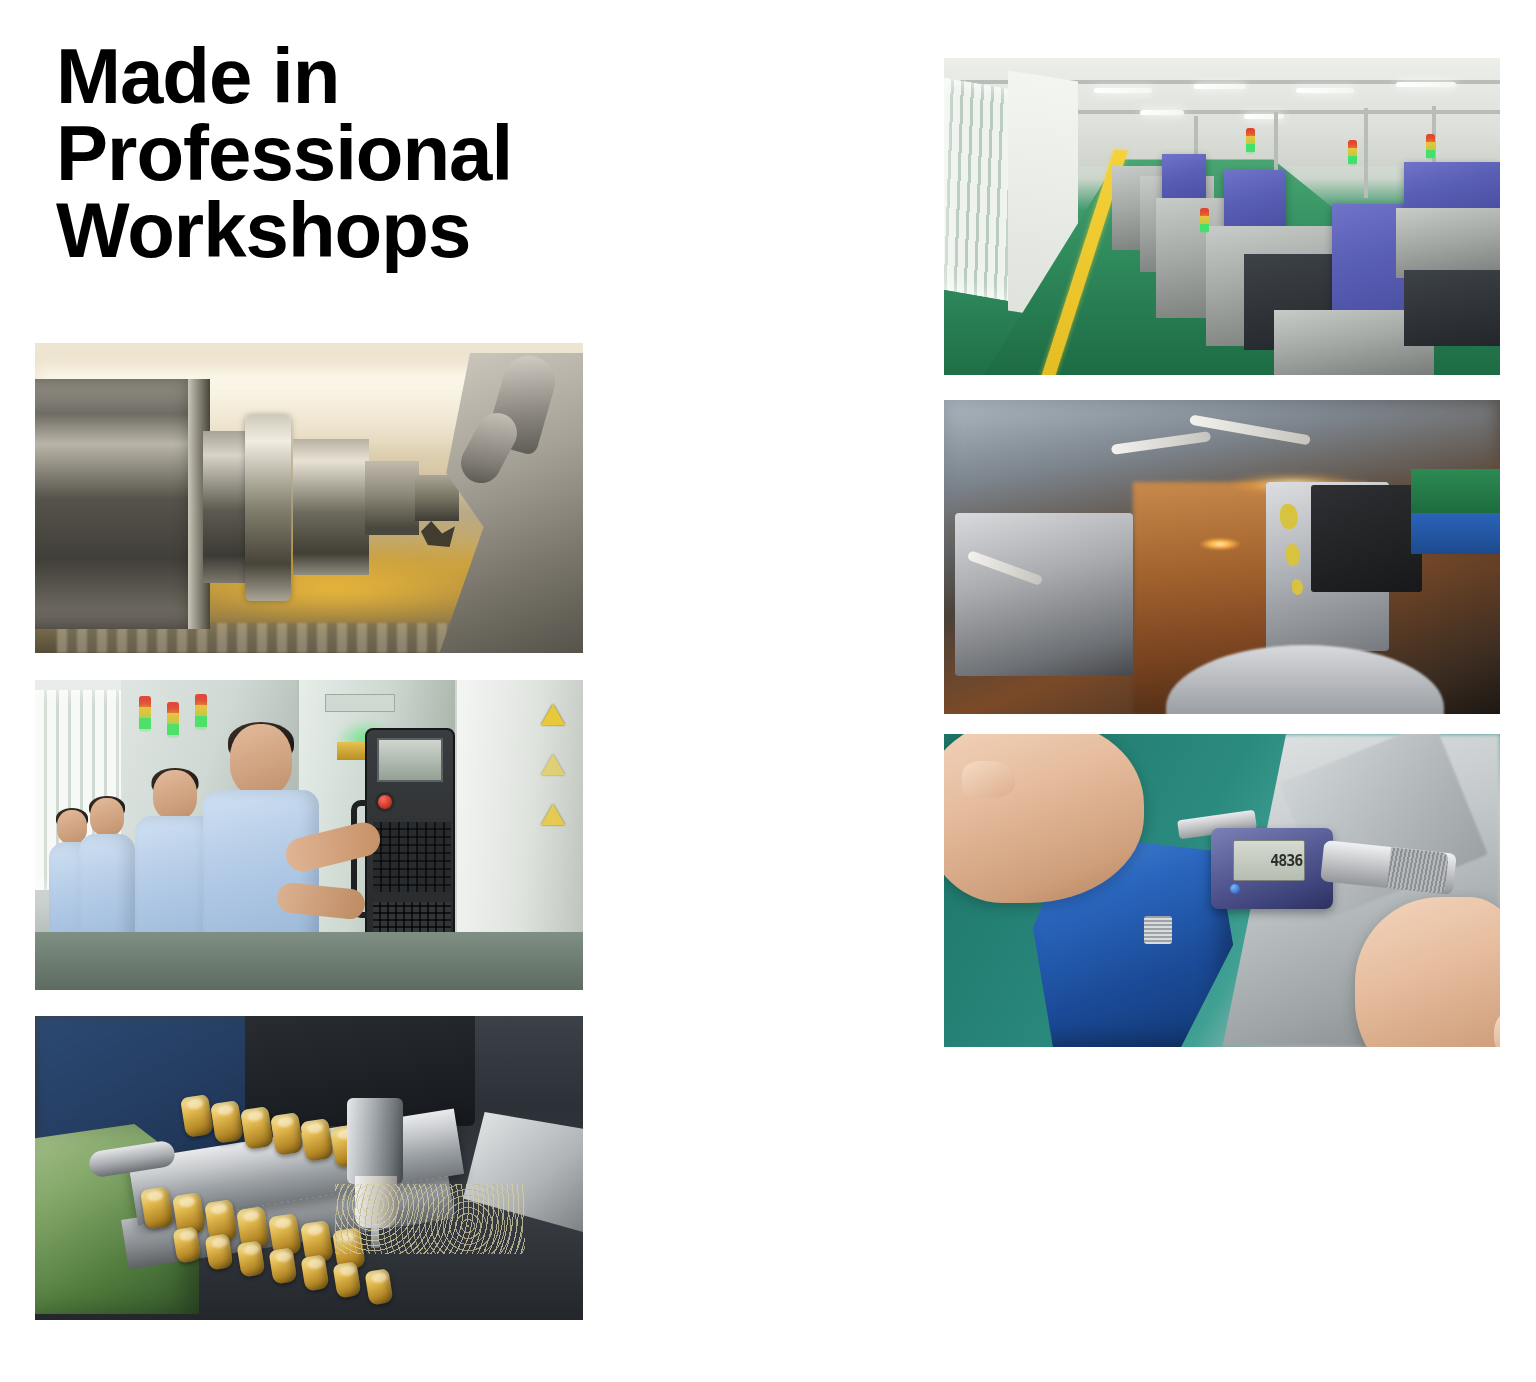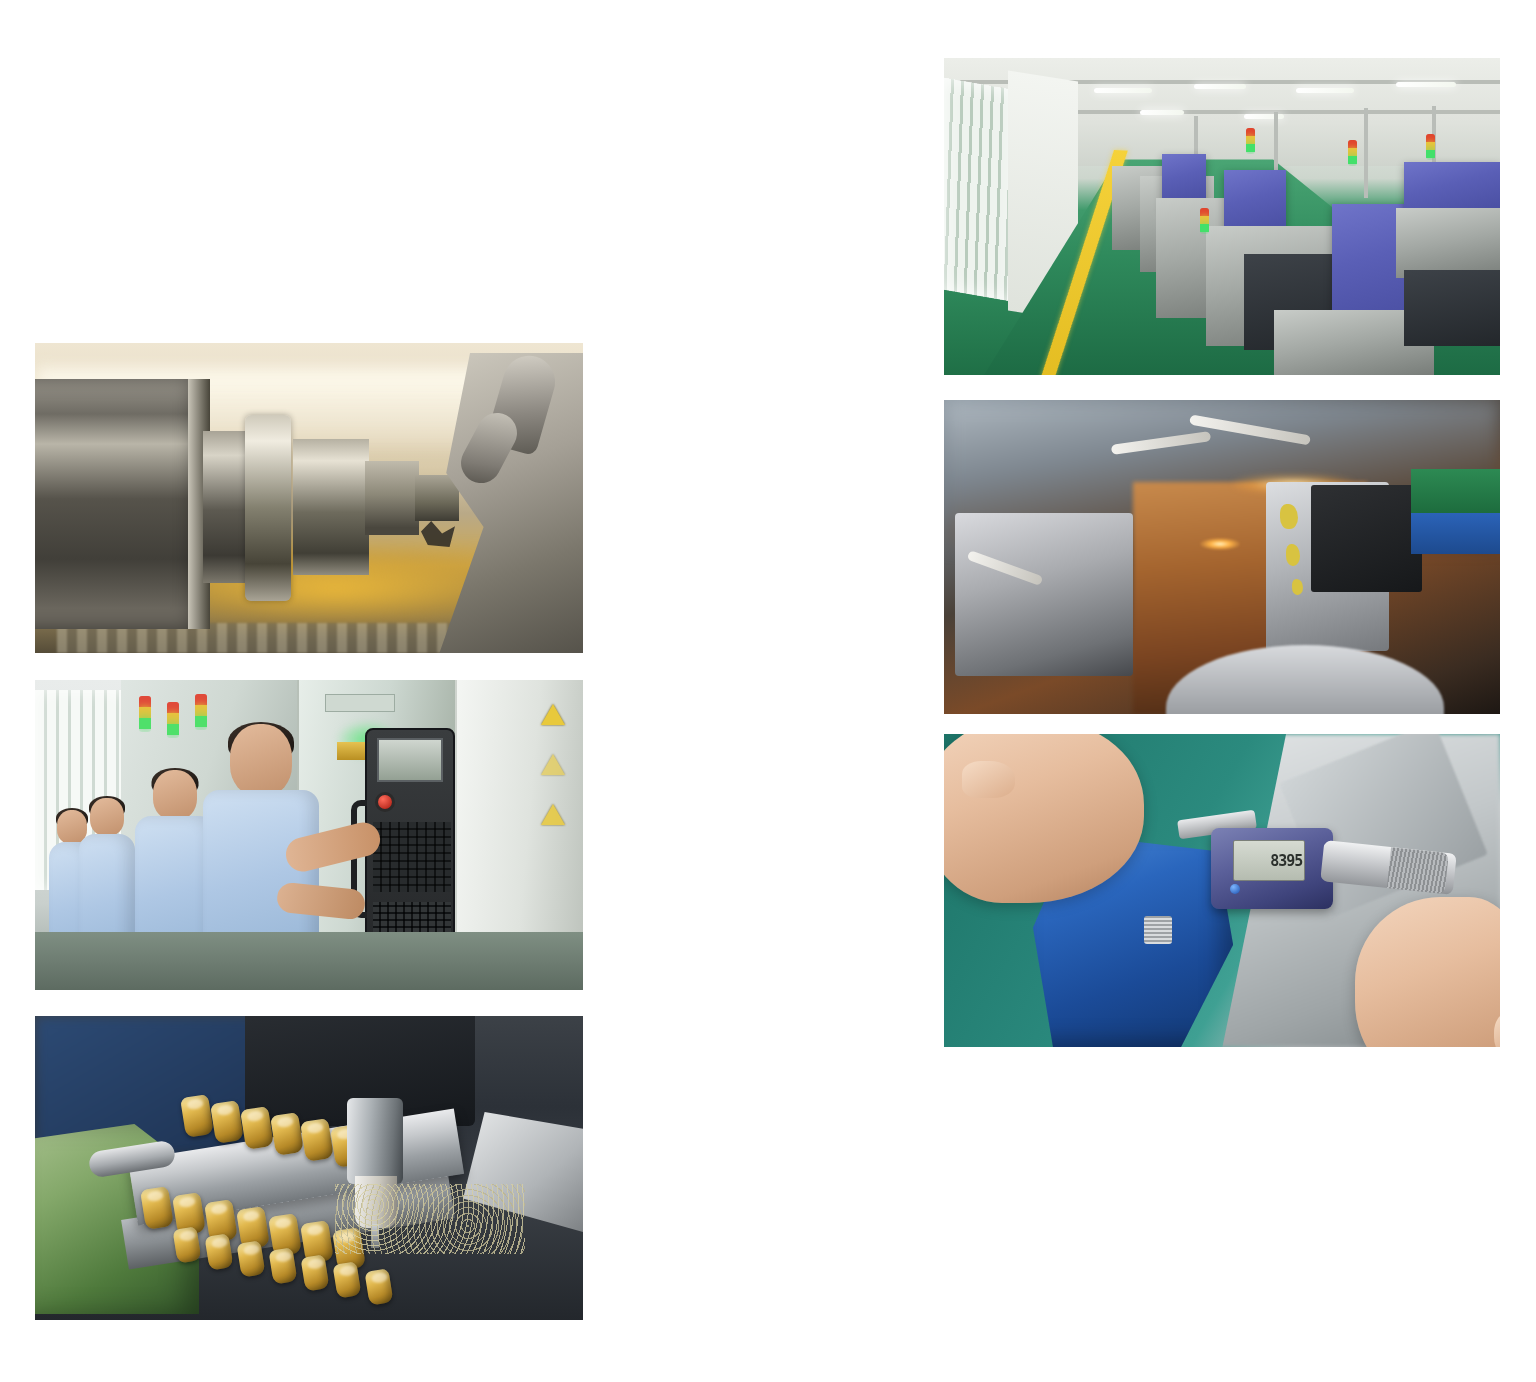--- a/index.html
+++ b/index.html
@@ -549,20 +549,23 @@
     position:absolute; left:36%; top:58%; width:5%; height:9%;
     border-radius:3px;
     background: repeating-linear-gradient(0deg,#d9dcde 0 2px,#9ea2a5 2px 4px);
   }
 </style>
 </head>
 <body>
 
 <div id="banner">
 
+  <h1 id="heading">Made in
+Professional
+Workshops</h1>
 
   <figure class="photo" id="photo-lathe">
     <div class="scene">
       <div class="bg-hi"></div>
       <div class="bed-glow"></div>
       <div class="ways"></div>
       <div class="chuck"></div>
       <div class="j1"></div>
       <div class="j2"></div>
       <div class="j3"></div>
@@ -769,21 +772,21 @@
       <div class="mat"></div>
       <div class="bench"></div>
       <div class="rail"></div>
 
       <div class="vise-blue"></div>
       <div class="screw"></div>
       <div class="knob"></div>
 
       <div class="anvil"></div>
       <div class="mic-body"></div>
-      <div class="lcd">8395</div>
+      <div class="lcd">4836</div>
       <div class="blue-dot"></div>
       <div class="thimble"></div>
 
       <div class="hand hand-l">
         <div class="fingers-l"></div>
       </div>
       <div class="hand hand-r">
         <div class="thumb-r"></div>
       </div>
     </div>

